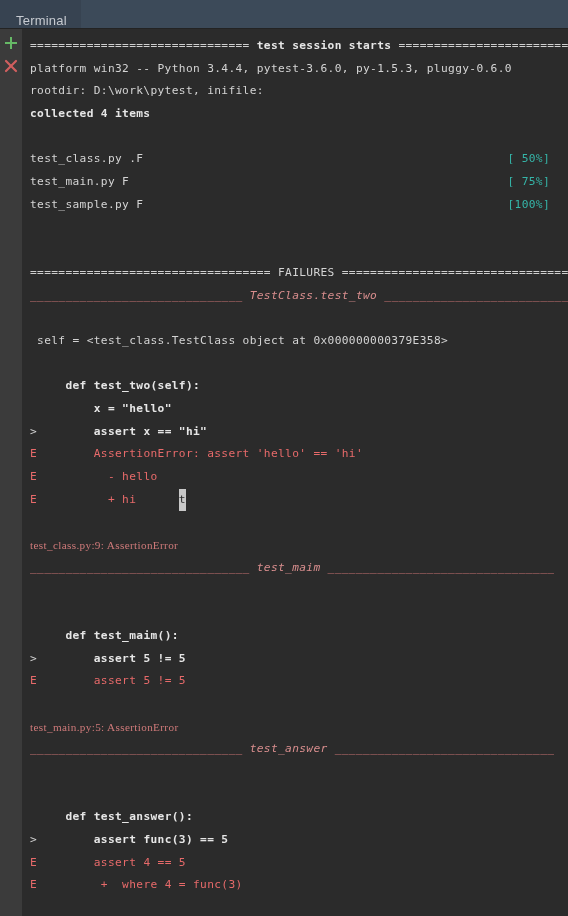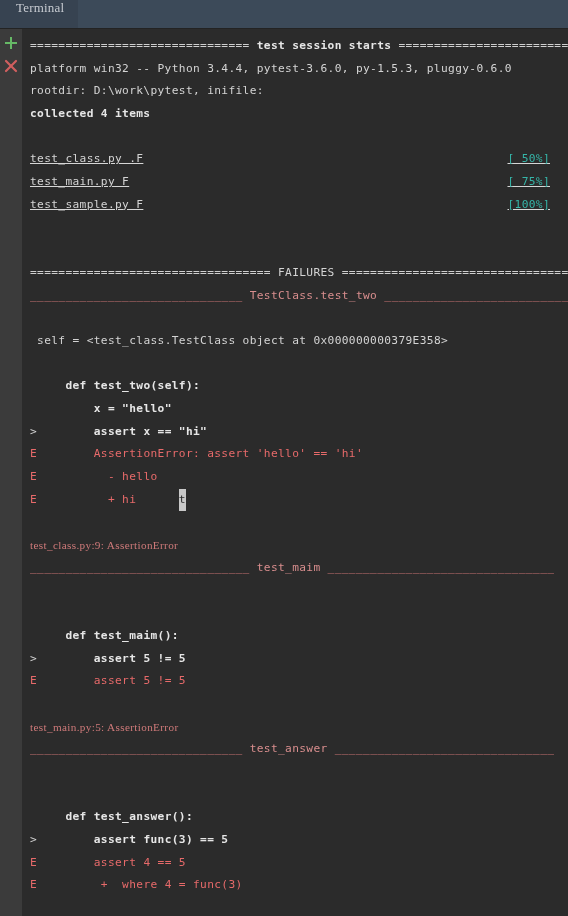--- a/index.html
+++ b/index.html
@@ -27,26 +27,26 @@
     height: 28px;
     min-height: 28px;
     background: #3c4a59;
     display: flex;
     align-items: stretch;
     border-bottom: 1px solid #232323;
     position: relative;
   }
   .tab {
     display: flex;
-    align-items: flex-start;
+    align-items: flex-end;
     padding: 0 14px 0 16px;
     background: #38455353;
     background: #374351;
     color: #c7cbd1;
-    font-family: Liberation Serif, serif;
+    font-family: Liberation Sans, sans-serif;
     font-size: 13px;
     letter-spacing: 0.2px;
     height: 100%;
     box-sizing: border-box;
   }
 
   
   .bodyarea {
     flex: 1;
     display: flex;
@@ -92,30 +92,29 @@
   .line {
     height: 22.7px;
     white-space: pre;
     display: block;
   }
   .row {
     display: flex;
     height: 22.7px;
     align-items: flex-end;
     white-space: pre;
-    text-decoration: underline;
   }
   .row .grow { flex: 1; }
 
   
   .c-white  { color: #d4d4d4; }
   .c-bold   { color: #e6e6e6; font-weight: bold; }
   .c-red    { color: #e76a6a; }
   .c-redlt  { color: #cf7a7a; font-family: Liberation Serif, serif; }
-  .c-redpale{ color: #d98e8e; }
+  .c-redpale{ color: #d98e8e; font-style: italic; }
   .c-teal   { color: #35b5a8; }
 
   .sep-white { color: #cfcfcf; }
   .sep-red   { color: #e07d7d; }
 
   .cursor {
     background: #c8c8c8;
     color: #2b2b2b;
     display: inline-block;
     width: 7px;

